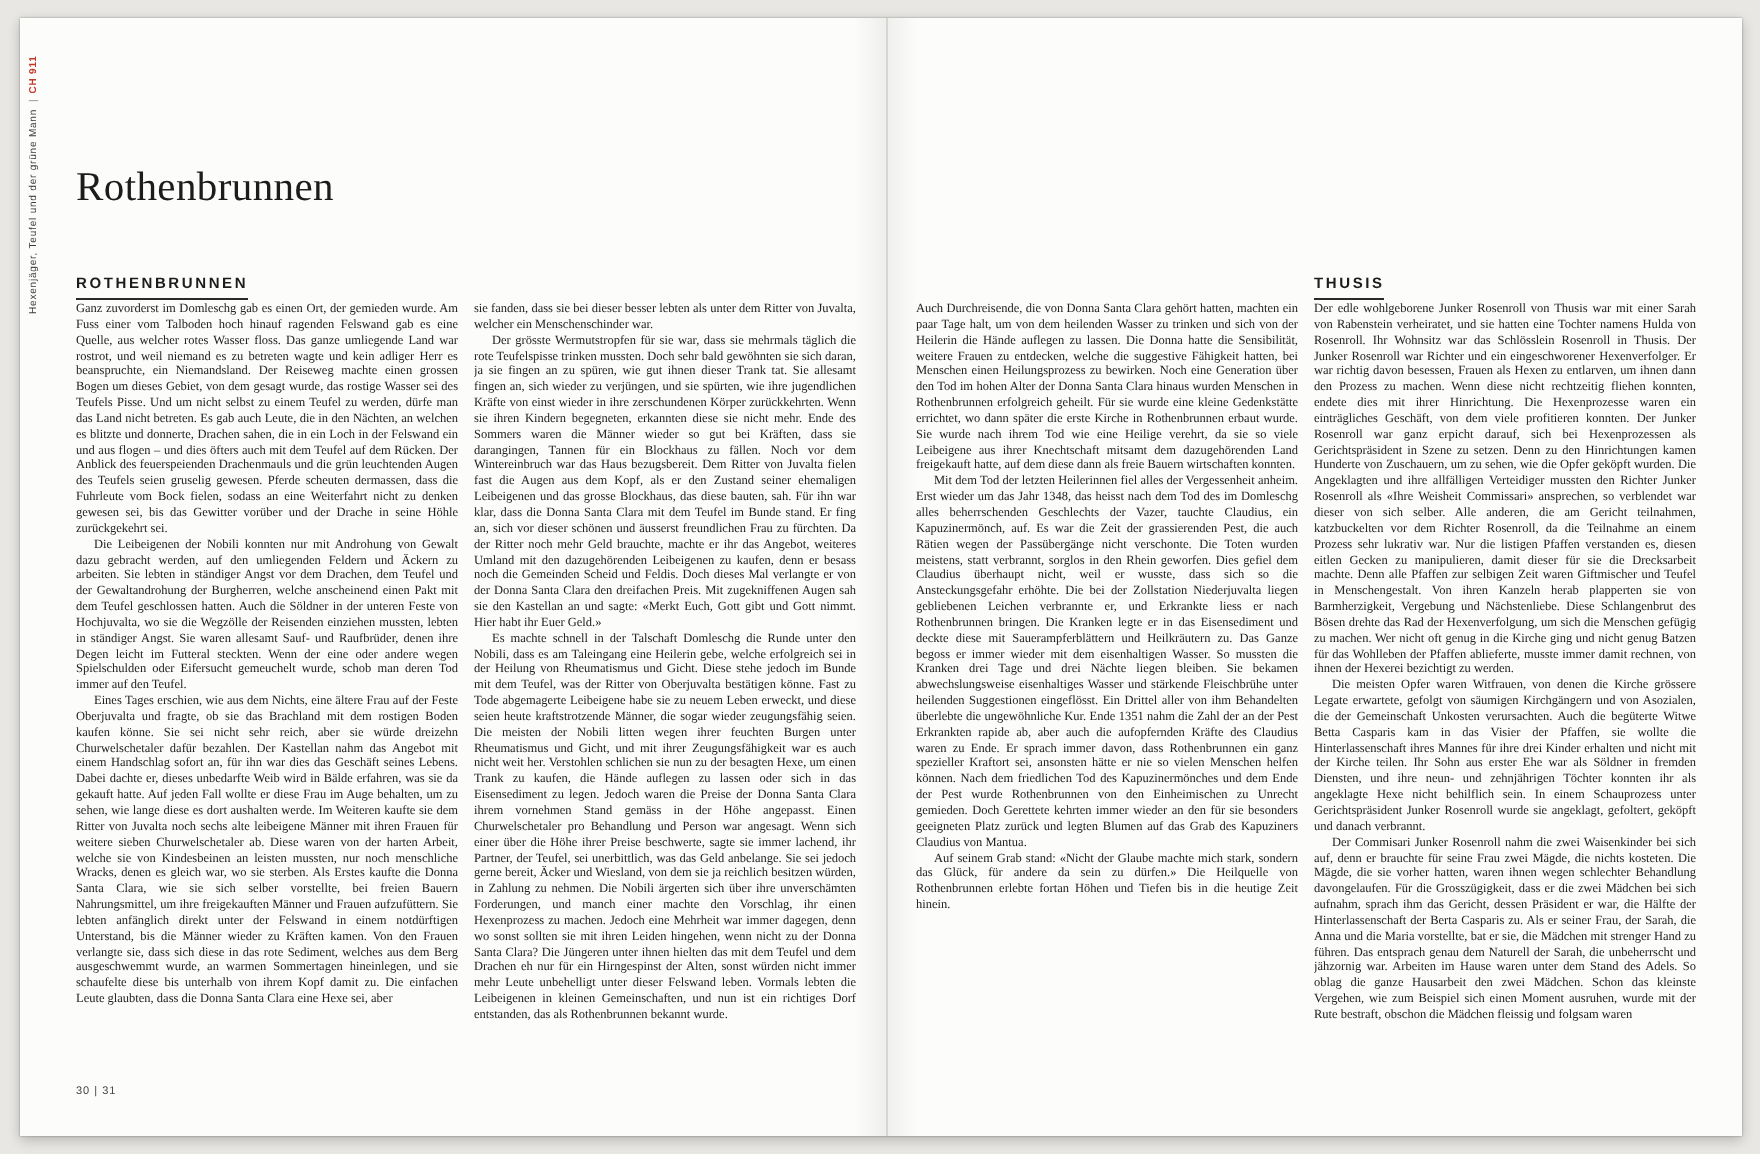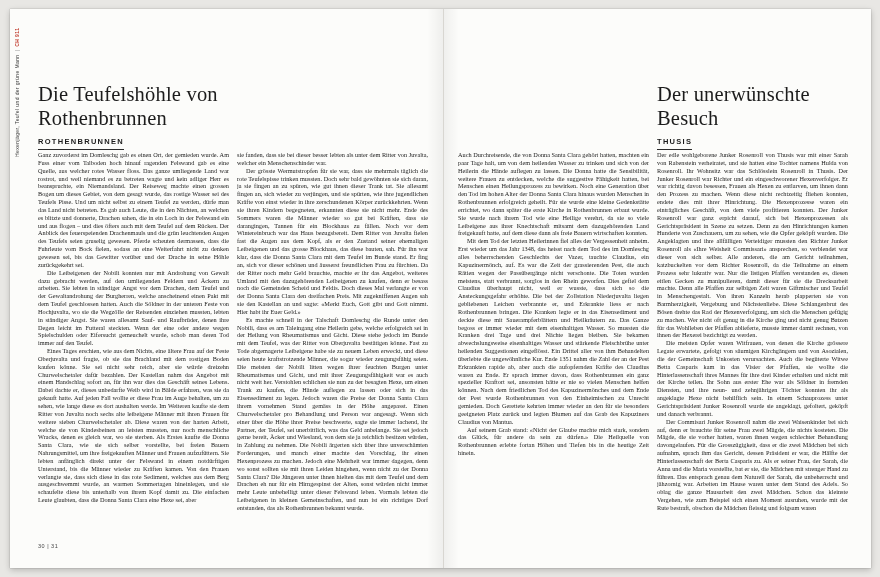--- a/index.html
+++ b/index.html
@@ -62,21 +62,20 @@
 <body>
 
 <div class="spread">
 
   <div class="margin-vert">
     <span>Hexenjäger, Teufel und der grüne Mann</span><span class="sep">|</span><span class="code">CH 911</span>
   </div>
 
   <div>
     <div class="chapter-title" style="left:28px;top:74px;">
-      <span>Die Teufelshöhle von</span>
       <span>Rothenbrunnen</span>
     </div>
     <div style="position:absolute;left:28px;top:128px;">
       <span class="chapter-sub">ROTHENBRUNNEN</span>
     </div>
     <div class="col" style="left:28px;top:142px;">
         <p lang="de">Ganz zuvorderst im Domleschg gab es einen Ort, der gemieden wurde. Am Fuss einer vom Talboden hoch hinauf ragenden Felswand gab es eine Quelle, aus welcher rotes Wasser floss. Das ganze umliegende Land war rostrot, und weil niemand es zu betreten wagte und kein adliger Herr es beanspruchte, ein Niemandsland. Der Reiseweg machte einen grossen Bogen um dieses Gebiet, von dem gesagt wurde, das rostige Wasser sei des Teufels Pisse. Und um nicht selbst zu einem Teufel zu werden, dürfe man das Land nicht betreten. Es gab auch Leute, die in den Nächten, an welchen es blitzte und donnerte, Drachen sahen, die in ein Loch in der Felswand ein und aus flogen – und dies öfters auch mit dem Teufel auf dem Rücken. Der Anblick des feuerspeienden Drachenmauls und die grün leuchtenden Augen des Teufels seien gruselig gewesen. Pferde scheuten dermassen, dass die Fuhrleute vom Bock fielen, sodass an eine Weiterfahrt nicht zu denken gewesen sei, bis das Gewitter vorüber und der Drache in seine Höhle zurückgekehrt sei.</p>
         <p class="ind" lang="de">Die Leibeigenen der Nobili konnten nur mit Androhung von Gewalt dazu gebracht werden, auf den umliegenden Feldern und Äckern zu arbeiten. Sie lebten in ständiger Angst vor dem Drachen, dem Teufel und der Gewaltandrohung der Burgherren, welche anscheinend einen Pakt mit dem Teufel geschlossen hatten. Auch die Söldner in der unteren Feste von Hochjuvalta, wo sie die Wegzölle der Reisenden einziehen mussten, lebten in ständiger Angst. Sie waren allesamt Sauf- und Raufbrüder, denen ihre Degen leicht im Futteral steckten. Wenn der eine oder andere wegen Spielschulden oder Eifersucht gemeuchelt wurde, schob man deren Tod immer auf den Teufel.</p>
         <p class="ind" lang="de">Eines Tages erschien, wie aus dem Nichts, eine ältere Frau auf der Feste Oberjuvalta und fragte, ob sie das Brachland mit dem rostigen Boden kaufen könne. Sie sei nicht sehr reich, aber sie würde dreizehn Churwelschetaler dafür bezahlen. Der Kastellan nahm das Angebot mit einem Handschlag sofort an, für ihn war dies das Geschäft seines Lebens. Dabei dachte er, dieses unbedarfte Weib wird in Bälde erfahren, was sie da gekauft hatte. Auf jeden Fall wollte er diese Frau im Auge behalten, um zu sehen, wie lange diese es dort aushalten werde. Im Weiteren kaufte sie dem Ritter von Juvalta noch sechs alte leibeigene Männer mit ihren Frauen für weitere sieben Churwelschetaler ab. Diese waren von der harten Arbeit, welche sie von Kindesbeinen an leisten mussten, nur noch menschliche Wracks, denen es gleich war, wo sie sterben. Als Erstes kaufte die Donna Santa Clara, wie sie sich selber vorstellte, bei freien Bauern Nahrungsmittel, um ihre freigekauften Männer und Frauen aufzufüttern. Sie lebten anfänglich direkt unter der Felswand in einem notdürftigen Unterstand, bis die Männer wieder zu Kräften kamen. Von den Frauen verlangte sie, dass sich diese in das rote Sediment, welches aus dem Berg ausgeschwemmt wurde, an warmen Sommertagen hineinlegen, und sie schaufelte diese bis unterhalb von ihrem Kopf damit zu. Die einfachen Leute glaubten, dass die Donna Santa Clara eine Hexe sei, aber</p>
       </div>
@@ -91,21 +90,20 @@
   <div class="gutter-shade"></div>
   <div class="gutter-line"></div>
 
   <div>
     <div class="col" style="left:448px;top:142px;">
         <p lang="de">Auch Durchreisende, die von Donna Santa Clara gehört hatten, machten ein paar Tage halt, um von dem heilenden Wasser zu trinken und sich von der Heilerin die Hände auflegen zu lassen. Die Donna hatte die Sensibilität, weitere Frauen zu entdecken, welche die suggestive Fähigkeit hatten, bei Menschen einen Heilungsprozess zu bewirken. Noch eine Generation über den Tod im hohen Alter der Donna Santa Clara hinaus wurden Menschen in Rothenbrunnen erfolgreich geheilt. Für sie wurde eine kleine Gedenkstätte errichtet, wo dann später die erste Kirche in Rothenbrunnen erbaut wurde. Sie wurde nach ihrem Tod wie eine Heilige verehrt, da sie so viele Leibeigene aus ihrer Knechtschaft mitsamt dem dazugehörenden Land freigekauft hatte, auf dem diese dann als freie Bauern wirtschaften konnten.</p>
         <p class="ind" lang="de">Mit dem Tod der letzten Heilerinnen fiel alles der Vergessenheit anheim. Erst wieder um das Jahr 1348, das heisst nach dem Tod des im Domleschg alles beherrschenden Geschlechts der Vazer, tauchte Claudius, ein Kapuzinermönch, auf. Es war die Zeit der grassierenden Pest, die auch Rätien wegen der Passübergänge nicht verschonte. Die Toten wurden meistens, statt verbrannt, sorglos in den Rhein geworfen. Dies gefiel dem Claudius überhaupt nicht, weil er wusste, dass sich so die Ansteckungsgefahr erhöhte. Die bei der Zollstation Niederjuvalta liegen gebliebenen Leichen verbrannte er, und Erkrankte liess er nach Rothenbrunnen bringen. Die Kranken legte er in das Eisensediment und deckte diese mit Sauerampferblättern und Heilkräutern zu. Das Ganze begoss er immer wieder mit dem eisenhaltigen Wasser. So mussten die Kranken drei Tage und drei Nächte liegen bleiben. Sie bekamen abwechslungsweise eisenhaltiges Wasser und stärkende Fleischbrühe unter heilenden Suggestionen eingeflösst. Ein Drittel aller von ihm Behandelten überlebte die ungewöhnliche Kur. Ende 1351 nahm die Zahl der an der Pest Erkrankten rapide ab, aber auch die aufopfernden Kräfte des Claudius waren zu Ende. Er sprach immer davon, dass Rothenbrunnen ein ganz spezieller Kraftort sei, ansonsten hätte er nie so vielen Menschen helfen können. Nach dem friedlichen Tod des Kapuzinermönches und dem Ende der Pest wurde Rothenbrunnen von den Einheimischen zu Unrecht gemieden. Doch Gerettete kehrten immer wieder an den für sie besonders geeigneten Platz zurück und legten Blumen auf das Grab des Kapuziners Claudius von Mantua.</p>
         <p class="ind" lang="de">Auf seinem Grab stand: «Nicht der Glaube machte mich stark, sondern das Glück, für andere da sein zu dürfen.» Die Heilquelle von Rothenbrunnen erlebte fortan Höhen und Tiefen bis in die heutige Zeit hinein.</p>
       </div>
     <div class="chapter-title" style="left:647px;top:74px;width:200px;">
-      <span>Der unerwünschte Besuch</span>
     </div>
     <div style="position:absolute;left:647px;top:128px;">
       <span class="chapter-sub">THUSIS</span>
     </div>
     <div class="col" style="left:647px;top:142px;">
         <p lang="de">Der edle wohlgeborene Junker Rosenroll von Thusis war mit einer Sarah von Rabenstein verheiratet, und sie hatten eine Tochter namens Hulda von Rosenroll. Ihr Wohnsitz war das Schlösslein Rosenroll in Thusis. Der Junker Rosenroll war Richter und ein eingeschworener Hexenverfolger. Er war richtig davon besessen, Frauen als Hexen zu entlarven, um ihnen dann den Prozess zu machen. Wenn diese nicht rechtzeitig fliehen konnten, endete dies mit ihrer Hinrichtung. Die Hexenprozesse waren ein einträgliches Geschäft, von dem viele profitieren konnten. Der Junker Rosenroll war ganz erpicht darauf, sich bei Hexenprozessen als Gerichtspräsident in Szene zu setzen. Denn zu den Hinrichtungen kamen Hunderte von Zuschauern, um zu sehen, wie die Opfer geköpft wurden. Die Angeklagten und ihre allfälligen Verteidiger mussten den Richter Junker Rosenroll als «Ihre Weisheit Commissari» ansprechen, so verblendet war dieser von sich selber. Alle anderen, die am Gericht teilnahmen, katzbuckelten vor dem Richter Rosenroll, da die Teilnahme an einem Prozess sehr lukrativ war. Nur die listigen Pfaffen verstanden es, diesen eitlen Gecken zu manipulieren, damit dieser für sie die Drecksarbeit machte. Denn alle Pfaffen zur selbigen Zeit waren Giftmischer und Teufel in Menschengestalt. Von ihren Kanzeln herab plapperten sie von Barmherzigkeit, Vergebung und Nächstenliebe. Diese Schlangenbrut des Bösen drehte das Rad der Hexenverfolgung, um sich die Menschen gefügig zu machen. Wer nicht oft genug in die Kirche ging und nicht genug Batzen für das Wohlleben der Pfaffen ablieferte, musste immer damit rechnen, von ihnen der Hexerei bezichtigt zu werden.</p>
         <p class="ind" lang="de">Die meisten Opfer waren Witfrauen, von denen die Kirche grössere Legate erwartete, gefolgt von säumigen Kirchgängern und von Asozialen, die der Gemeinschaft Unkosten verursachten. Auch die begüterte Witwe Betta Casparis kam in das Visier der Pfaffen, sie wollte die Hinterlassenschaft ihres Mannes für ihre drei Kinder erhalten und nicht mit der Kirche teilen. Ihr Sohn aus erster Ehe war als Söldner in fremden Diensten, und ihre neun- und zehnjährigen Töchter konnten ihr als angeklagte Hexe nicht behilflich sein. In einem Schauprozess unter Gerichtspräsident Junker Rosenroll wurde sie angeklagt, gefoltert, geköpft und danach verbrannt.</p>
         <p class="ind" lang="de">Der Commisari Junker Rosenroll nahm die zwei Waisenkinder bei sich auf, denn er brauchte für seine Frau zwei Mägde, die nichts kosteten. Die Mägde, die sie vorher hatten, waren ihnen wegen schlechter Behandlung davongelaufen. Für die Grosszügigkeit, dass er die zwei Mädchen bei sich aufnahm, sprach ihm das Gericht, dessen Präsident er war, die Hälfte der Hinterlassenschaft der Berta Casparis zu. Als er seiner Frau, der Sarah, die Anna und die Maria vorstellte, bat er sie, die Mädchen mit strenger Hand zu führen. Das entsprach genau dem Naturell der Sarah, die unbeherrscht und jähzornig war. Arbeiten im Hause waren unter dem Stand des Adels. So oblag die ganze Hausarbeit den zwei Mädchen. Schon das kleinste Vergehen, wie zum Beispiel sich einen Moment ausruhen, wurde mit der Rute bestraft, obschon die Mädchen fleissig und folgsam waren</p>
       </div>
   </div>

